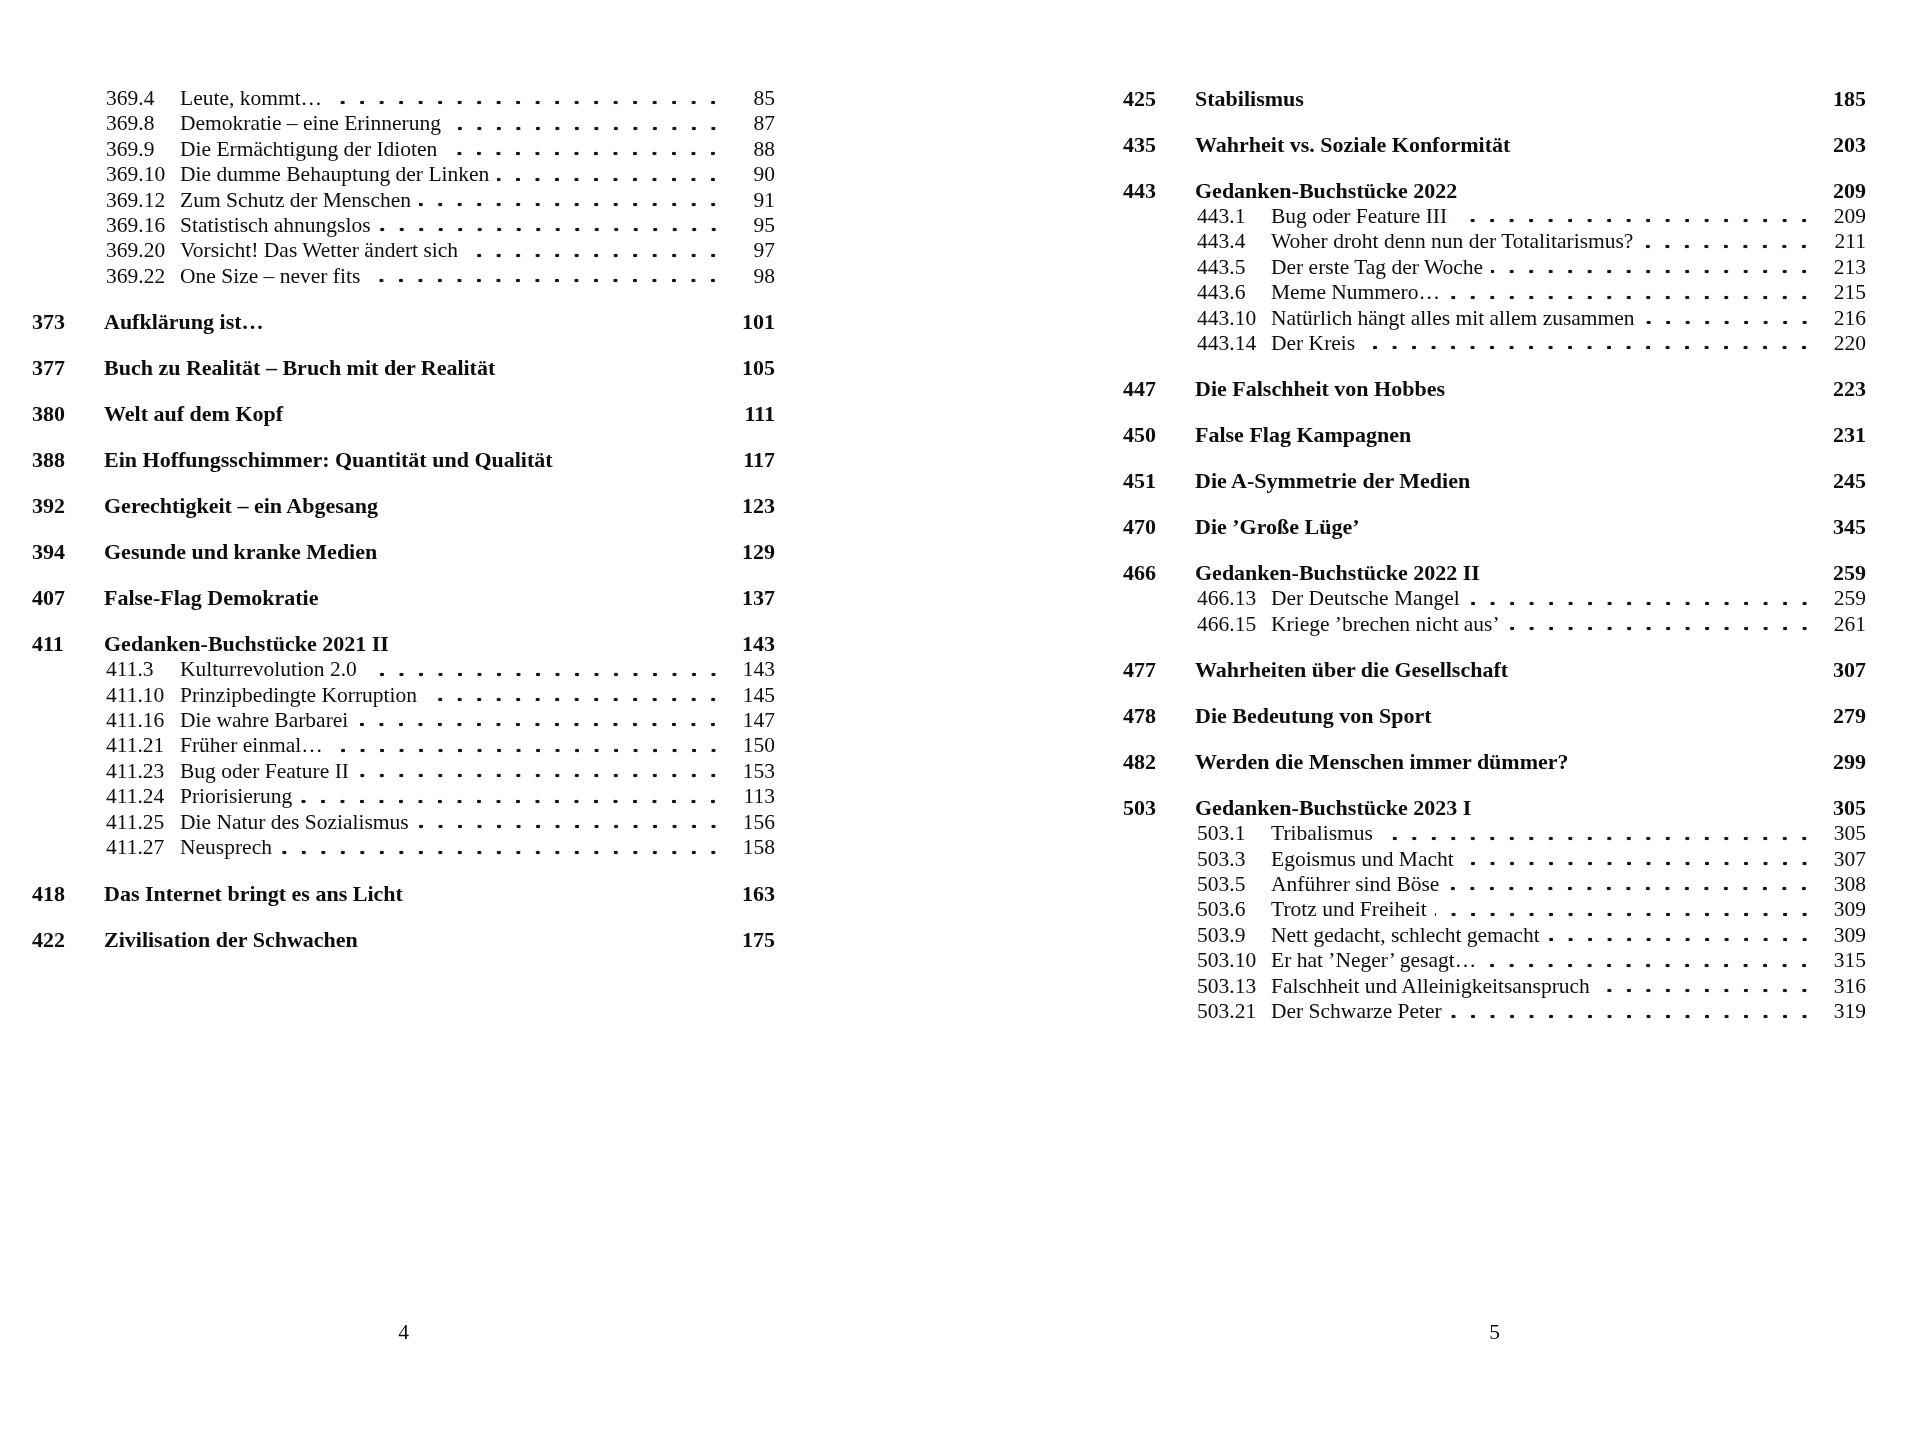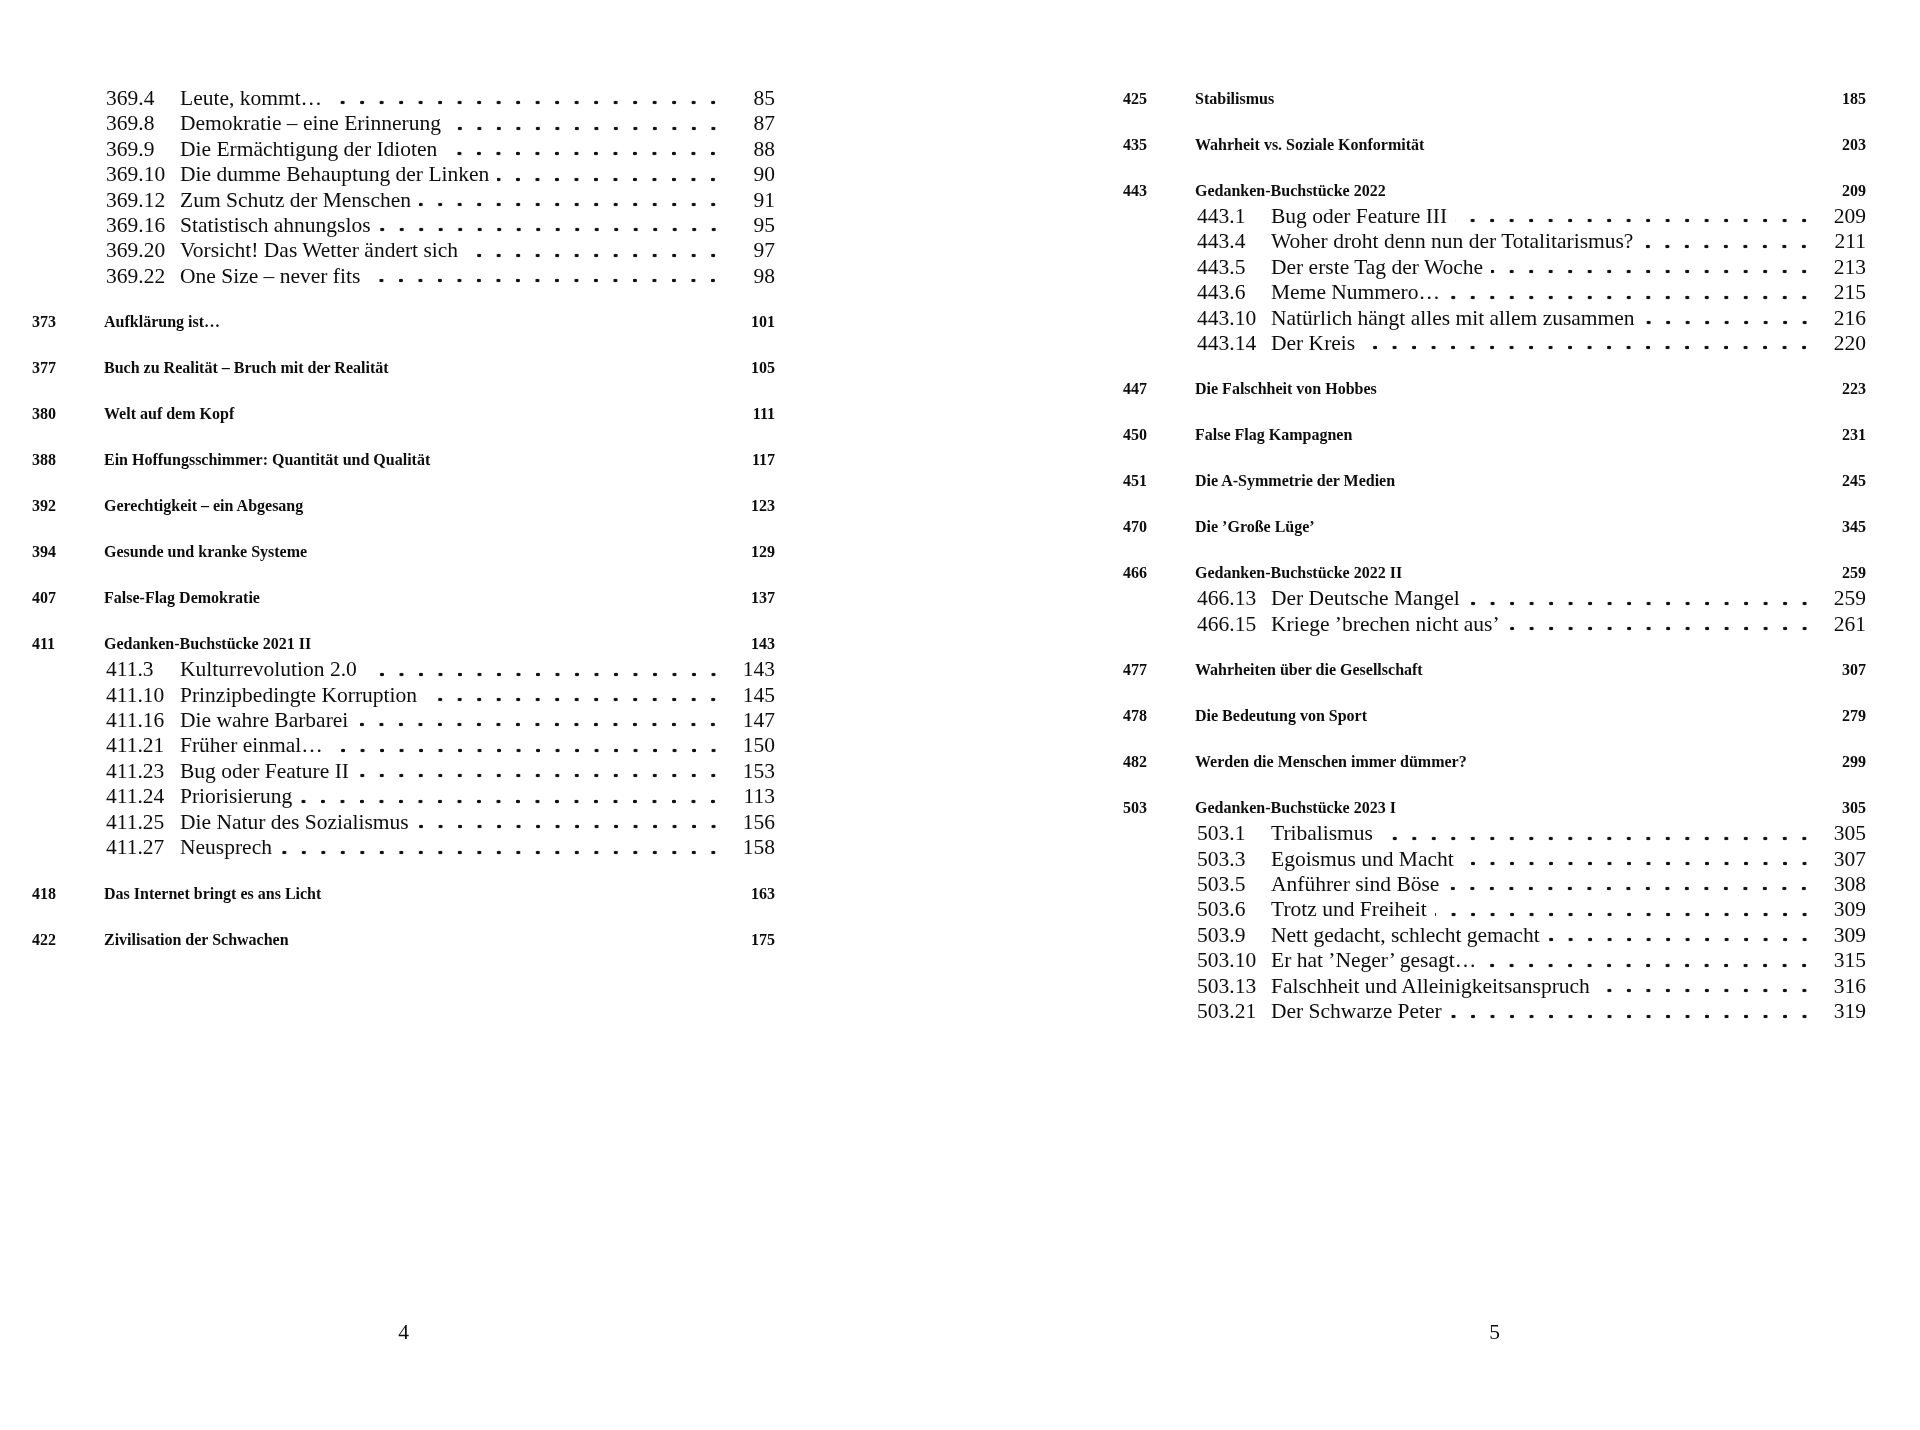--- a/index.html
+++ b/index.html
@@ -30,21 +30,21 @@
     display: flex;
     align-items: baseline;
     white-space: nowrap;
   }
   .row.section {
     font-size: 21.5px;
     line-height: 25.4px;
     margin-left: 74px;          
   }
   .row.chapter {
-    font-size: 16px;
+    font-size: 22px;
     line-height: 26px;
     font-weight: bold;
     margin-top: 20px;           
   }
   .rows .row.chapter:first-child { margin-top: 0; }
 
   .chapter .num { width: 72px; flex: none; }
   .section .num { width: 74px; flex: none; }
 
   .title { flex: none; }
@@ -155,21 +155,21 @@
         <span class="pg">117</span>
       </div>
       <div class="row chapter">
         <span class="num">392</span>
         <span class="title">Gerechtigkeit – ein Abgesang</span>
         <span class="spacer"></span>
         <span class="pg">123</span>
       </div>
       <div class="row chapter">
         <span class="num">394</span>
-        <span class="title">Gesunde und kranke Systeme</span>
+        <span class="title">Gesunde und kranke Medien</span>
         <span class="spacer"></span>
         <span class="pg">129</span>
       </div>
       <div class="row chapter">
         <span class="num">407</span>
         <span class="title">False-Flag Demokratie</span>
         <span class="spacer"></span>
         <span class="pg">137</span>
       </div>
       <div class="row chapter">

